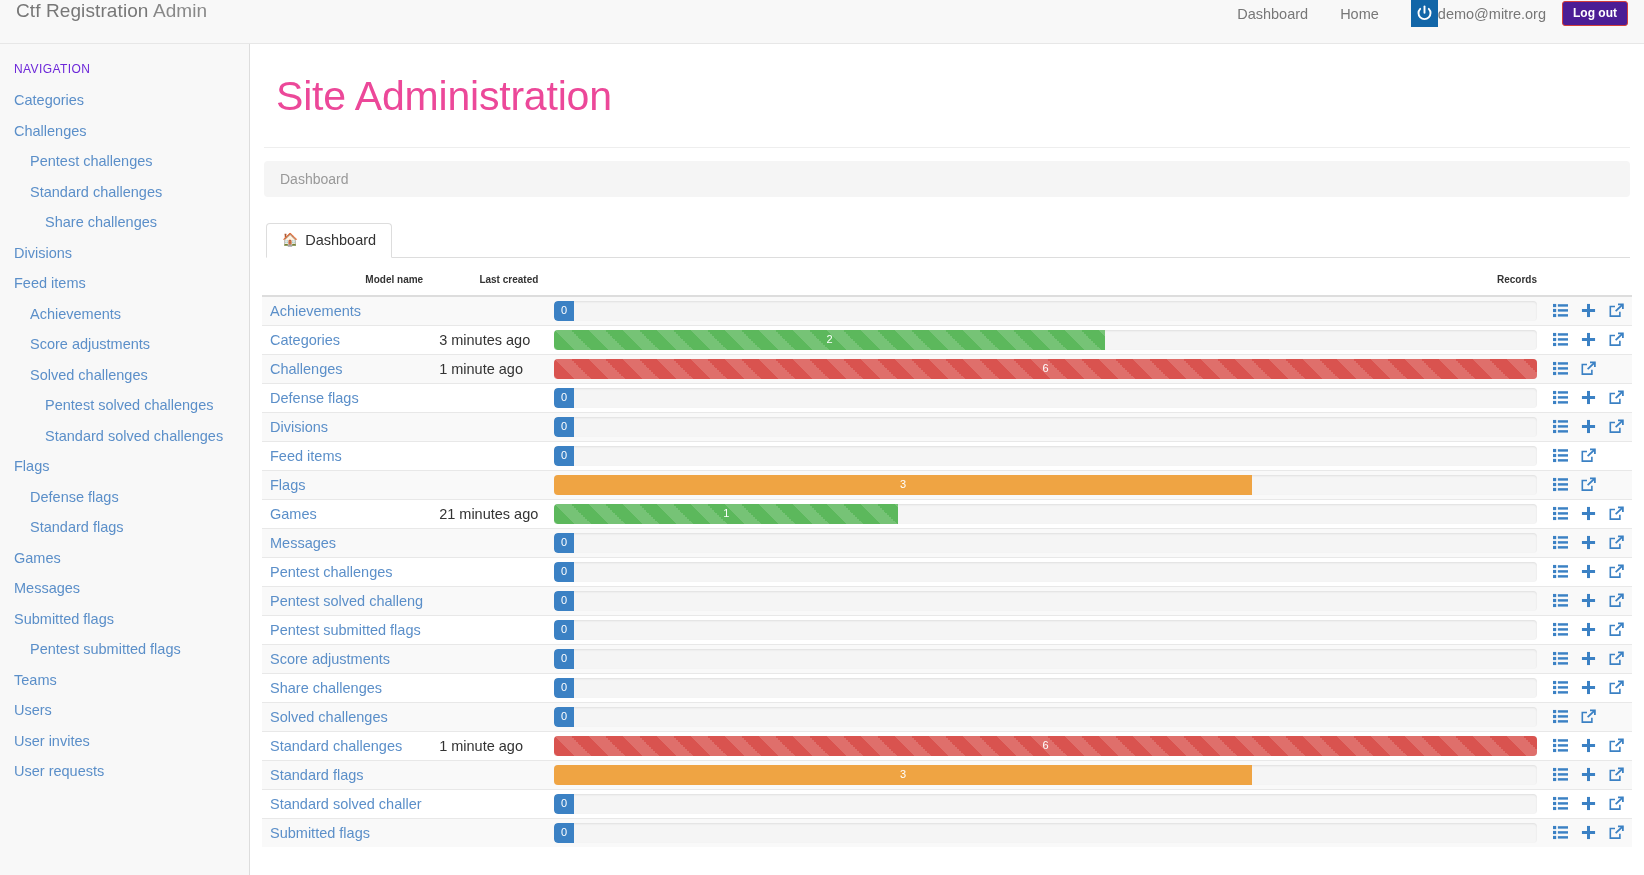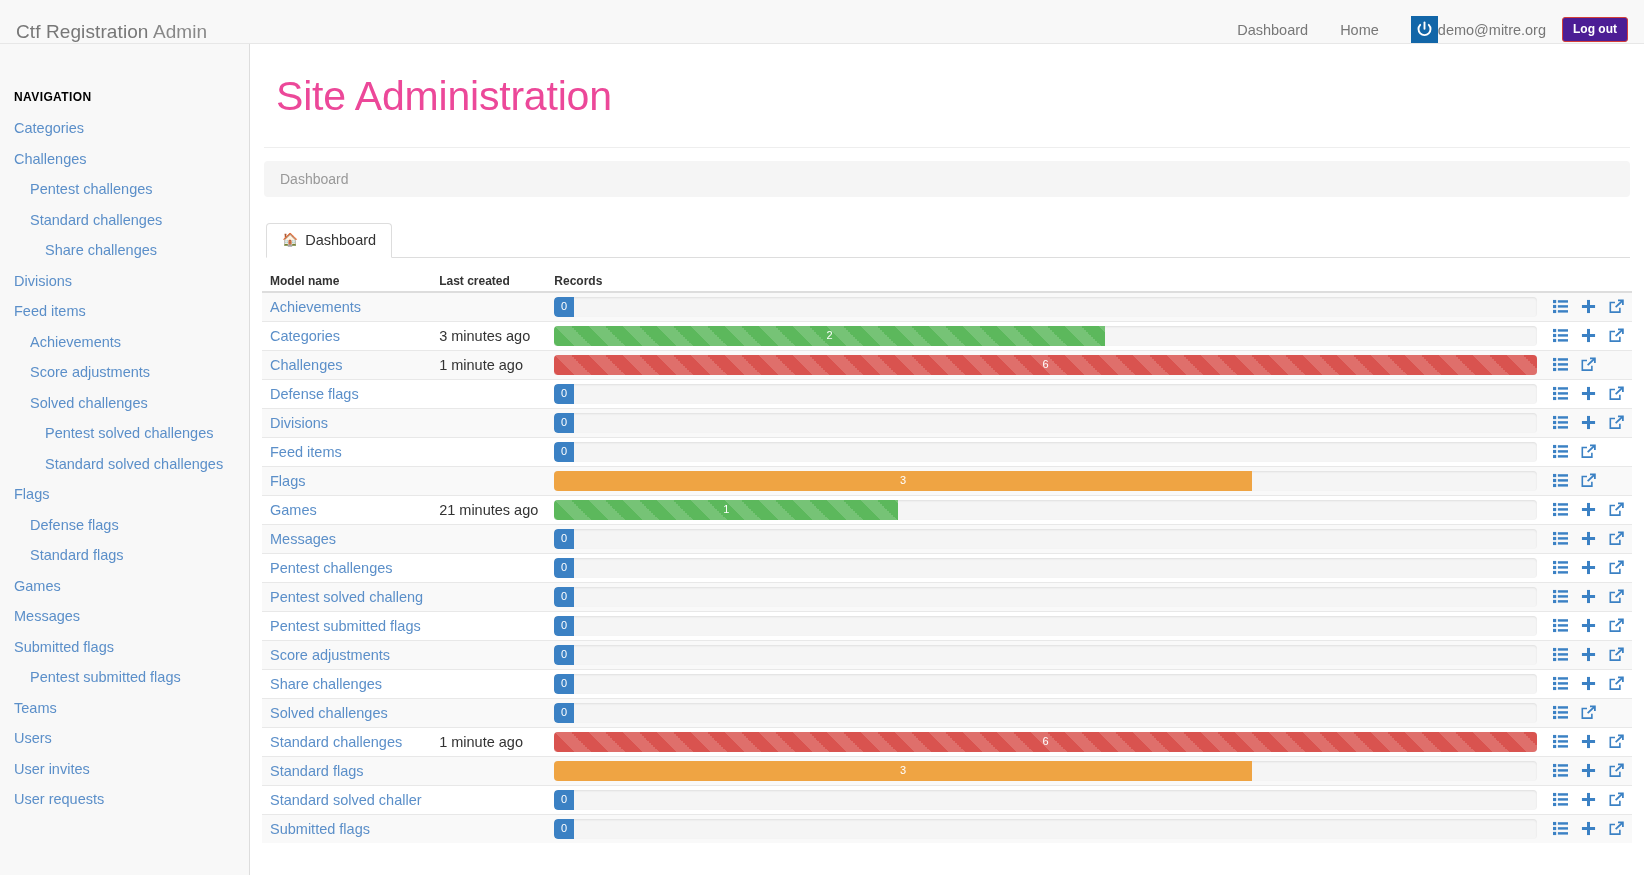--- a/index.html
+++ b/index.html
@@ -15,21 +15,21 @@
   }
   a { text-decoration: none; }
 
   
   .navbar {
     position: relative;
     height: 44px;
     background: #f8f8f8;
     border-bottom: 1px solid #e7e7e7;
     display: flex;
-    align-items: flex-end;
+    align-items: flex-start;
     padding: 0 16px;
   }
   .brand {
     font-size: 19px;
     color: #777;
     letter-spacing: .1px;
     white-space: nowrap;
   }
   .brand .brand-strong { color: #888; }
   .nav-right {
@@ -82,25 +82,24 @@
   .sidebar {
     width: 250px;
     flex: none;
     background: #f8f8f8;
     border-right: 1px solid #ddd;
     padding: 14px 0 0 0;
     overflow: hidden;
   }
   .nav-header {
     font-size: 12px;
-    font-weight: bold;
-    color: #000000;
+    font-weight: normal;
+    color: #6d28d9;
     letter-spacing: .4px;
     padding: 4px 0 9px 14px;
-    margin-top: 28px;
   }
   .side-item {
     display: block;
     color: #5b8fc9;
     font-size: 14.5px;
     line-height: 1;
     padding: 8px 0 8px 14px;
   }
   .side-item.lvl1 { padding-left: 30px; }
   .side-item.lvl2 { padding-left: 45px; }
@@ -150,25 +149,25 @@
     color: #333;
     font-size: 14.5px;
     display: flex; align-items: center; gap: 7px;
     line-height: 1;
   }
   .home-glyph { font-size: 13px; color: #333; }
 
   
   table.models { width: 100%; border-collapse: collapse; margin-top: 8px; }
   table.models th {
-    text-align: left;
-    font-size: 12px;
+    text-align: right;
+    font-size: 10px;
     font-weight: bold;
     color: #333;
-    padding: 8px 8px 3px 8px;
+    padding: 8px 8px 10px 8px;
     border-bottom: 2px solid #ddd;
   }
   table.models td {
     padding: 0 8px;
     height: 29px;
     border-top: 1px solid #e8e8e8;
     vertical-align: middle;
     font-size: 14.5px;
   }
   table.models tbody tr:nth-child(odd) { background: #f9f9f9; }

